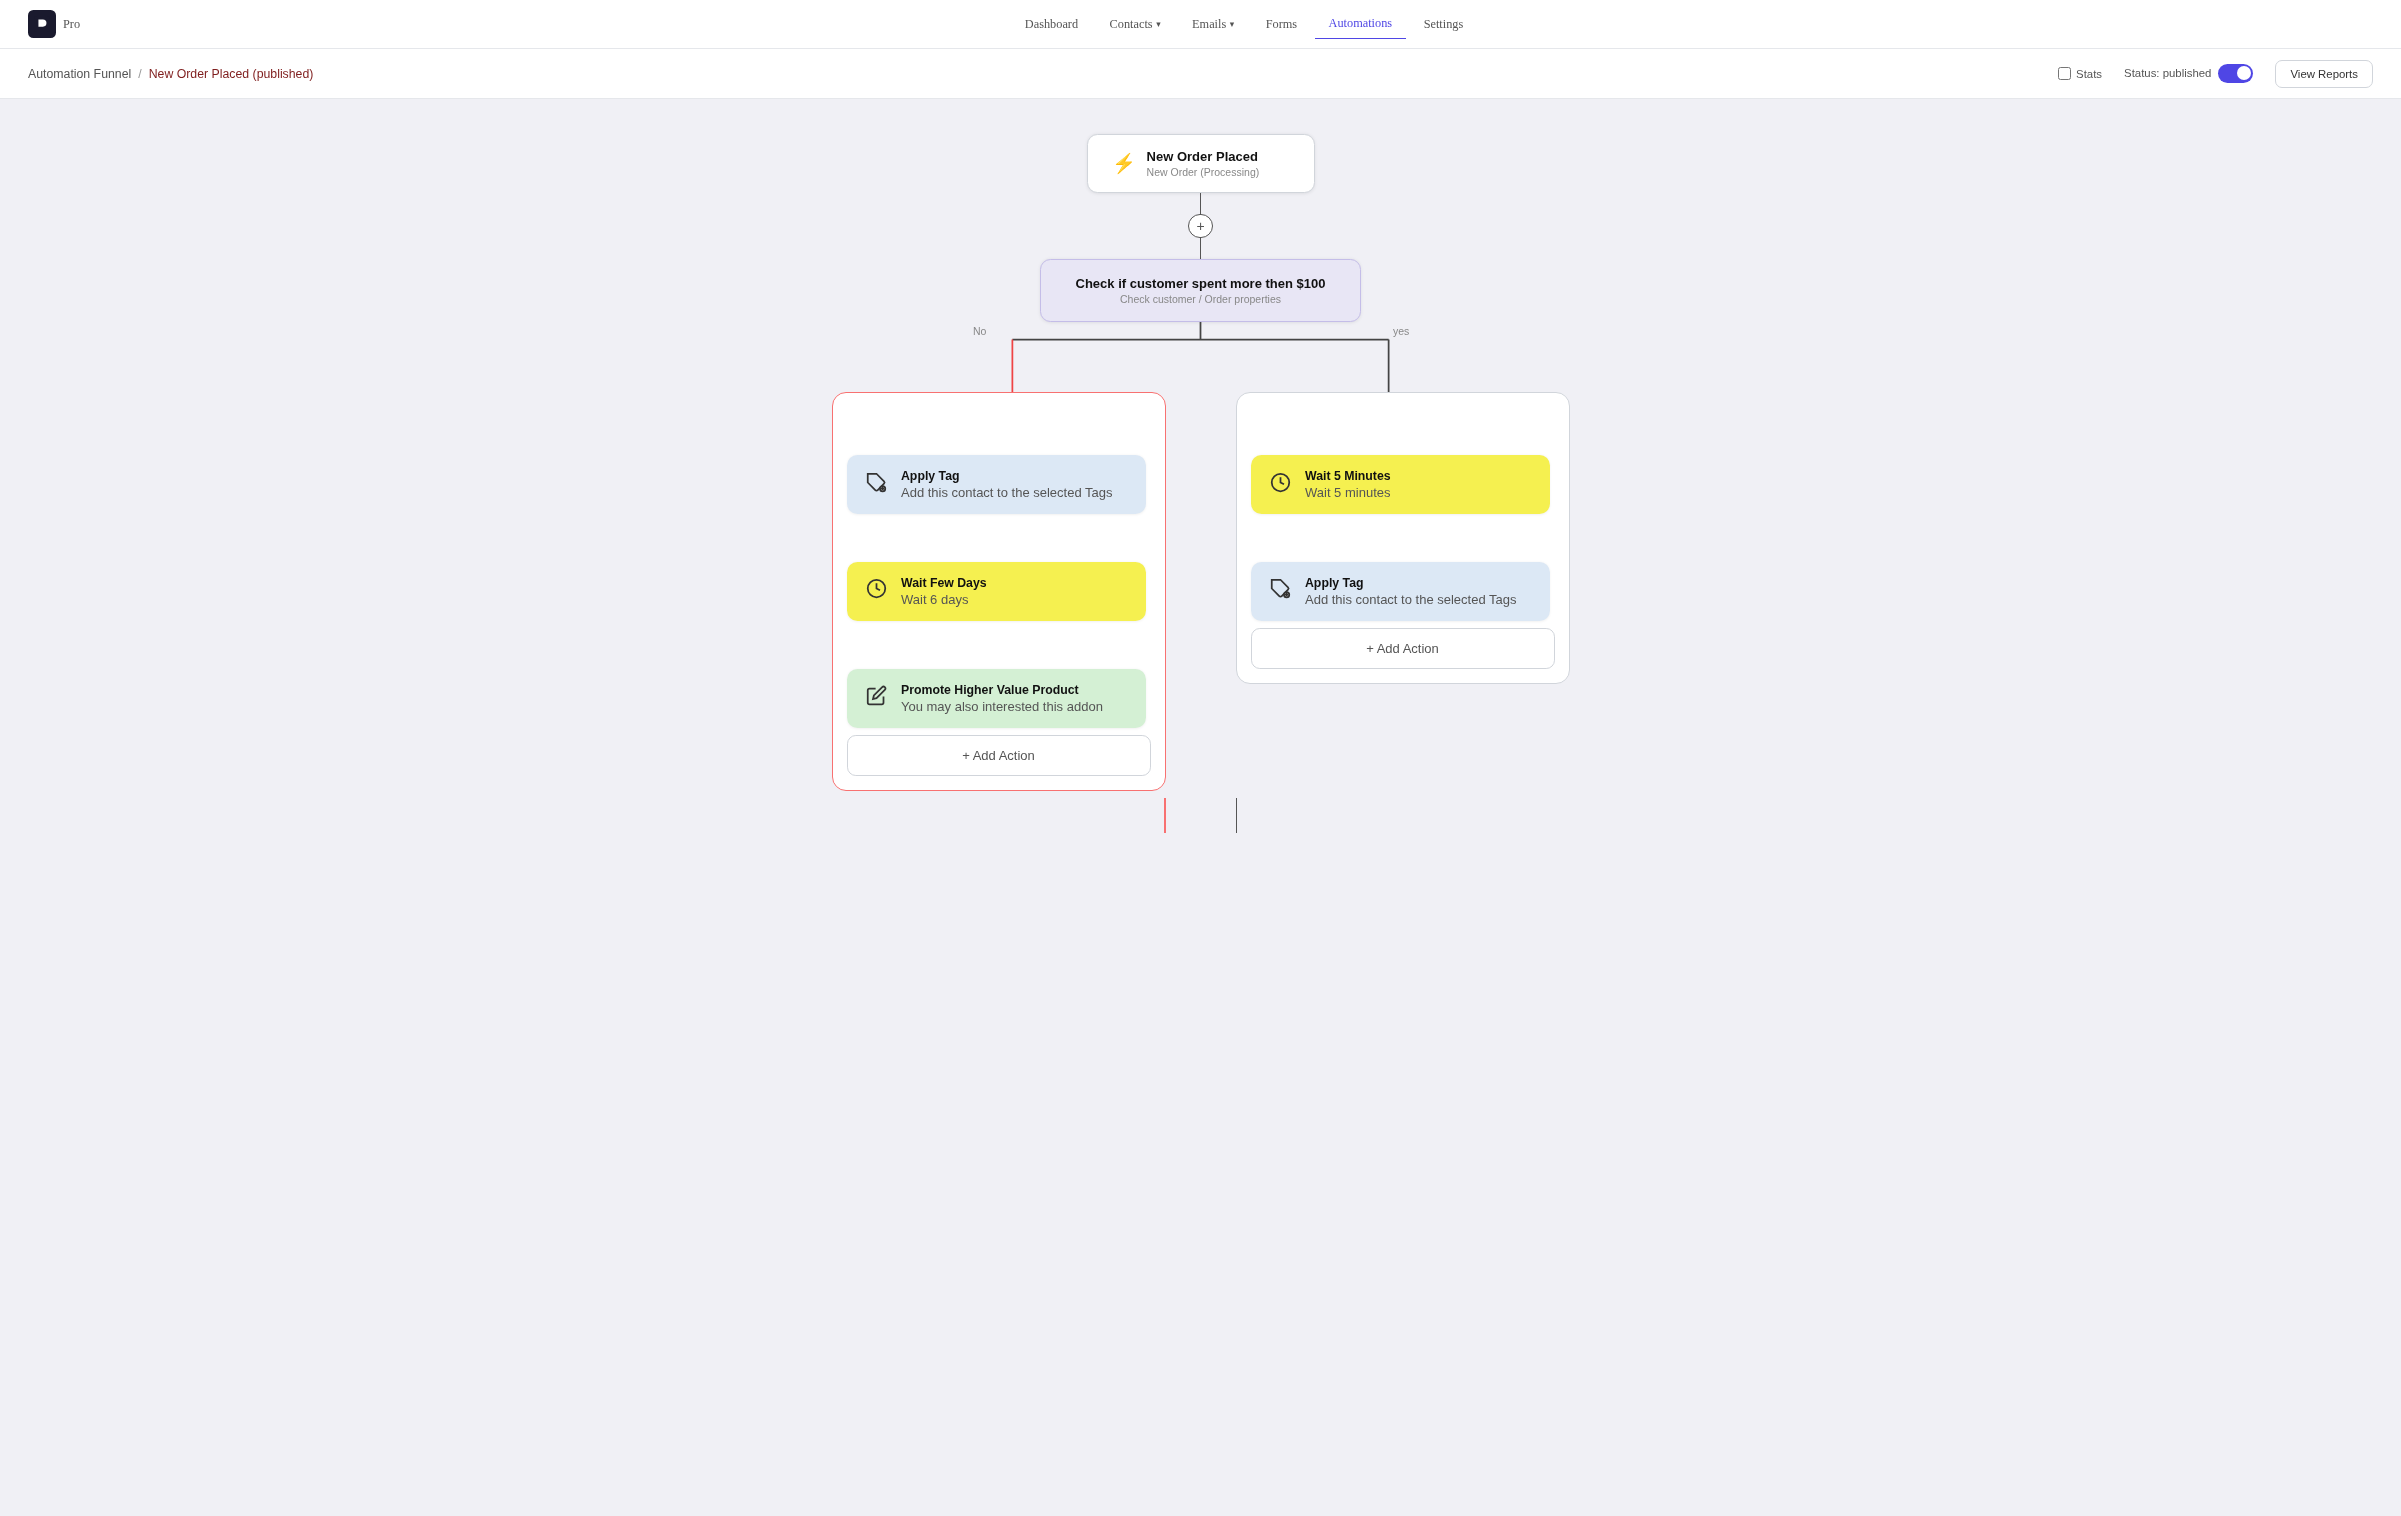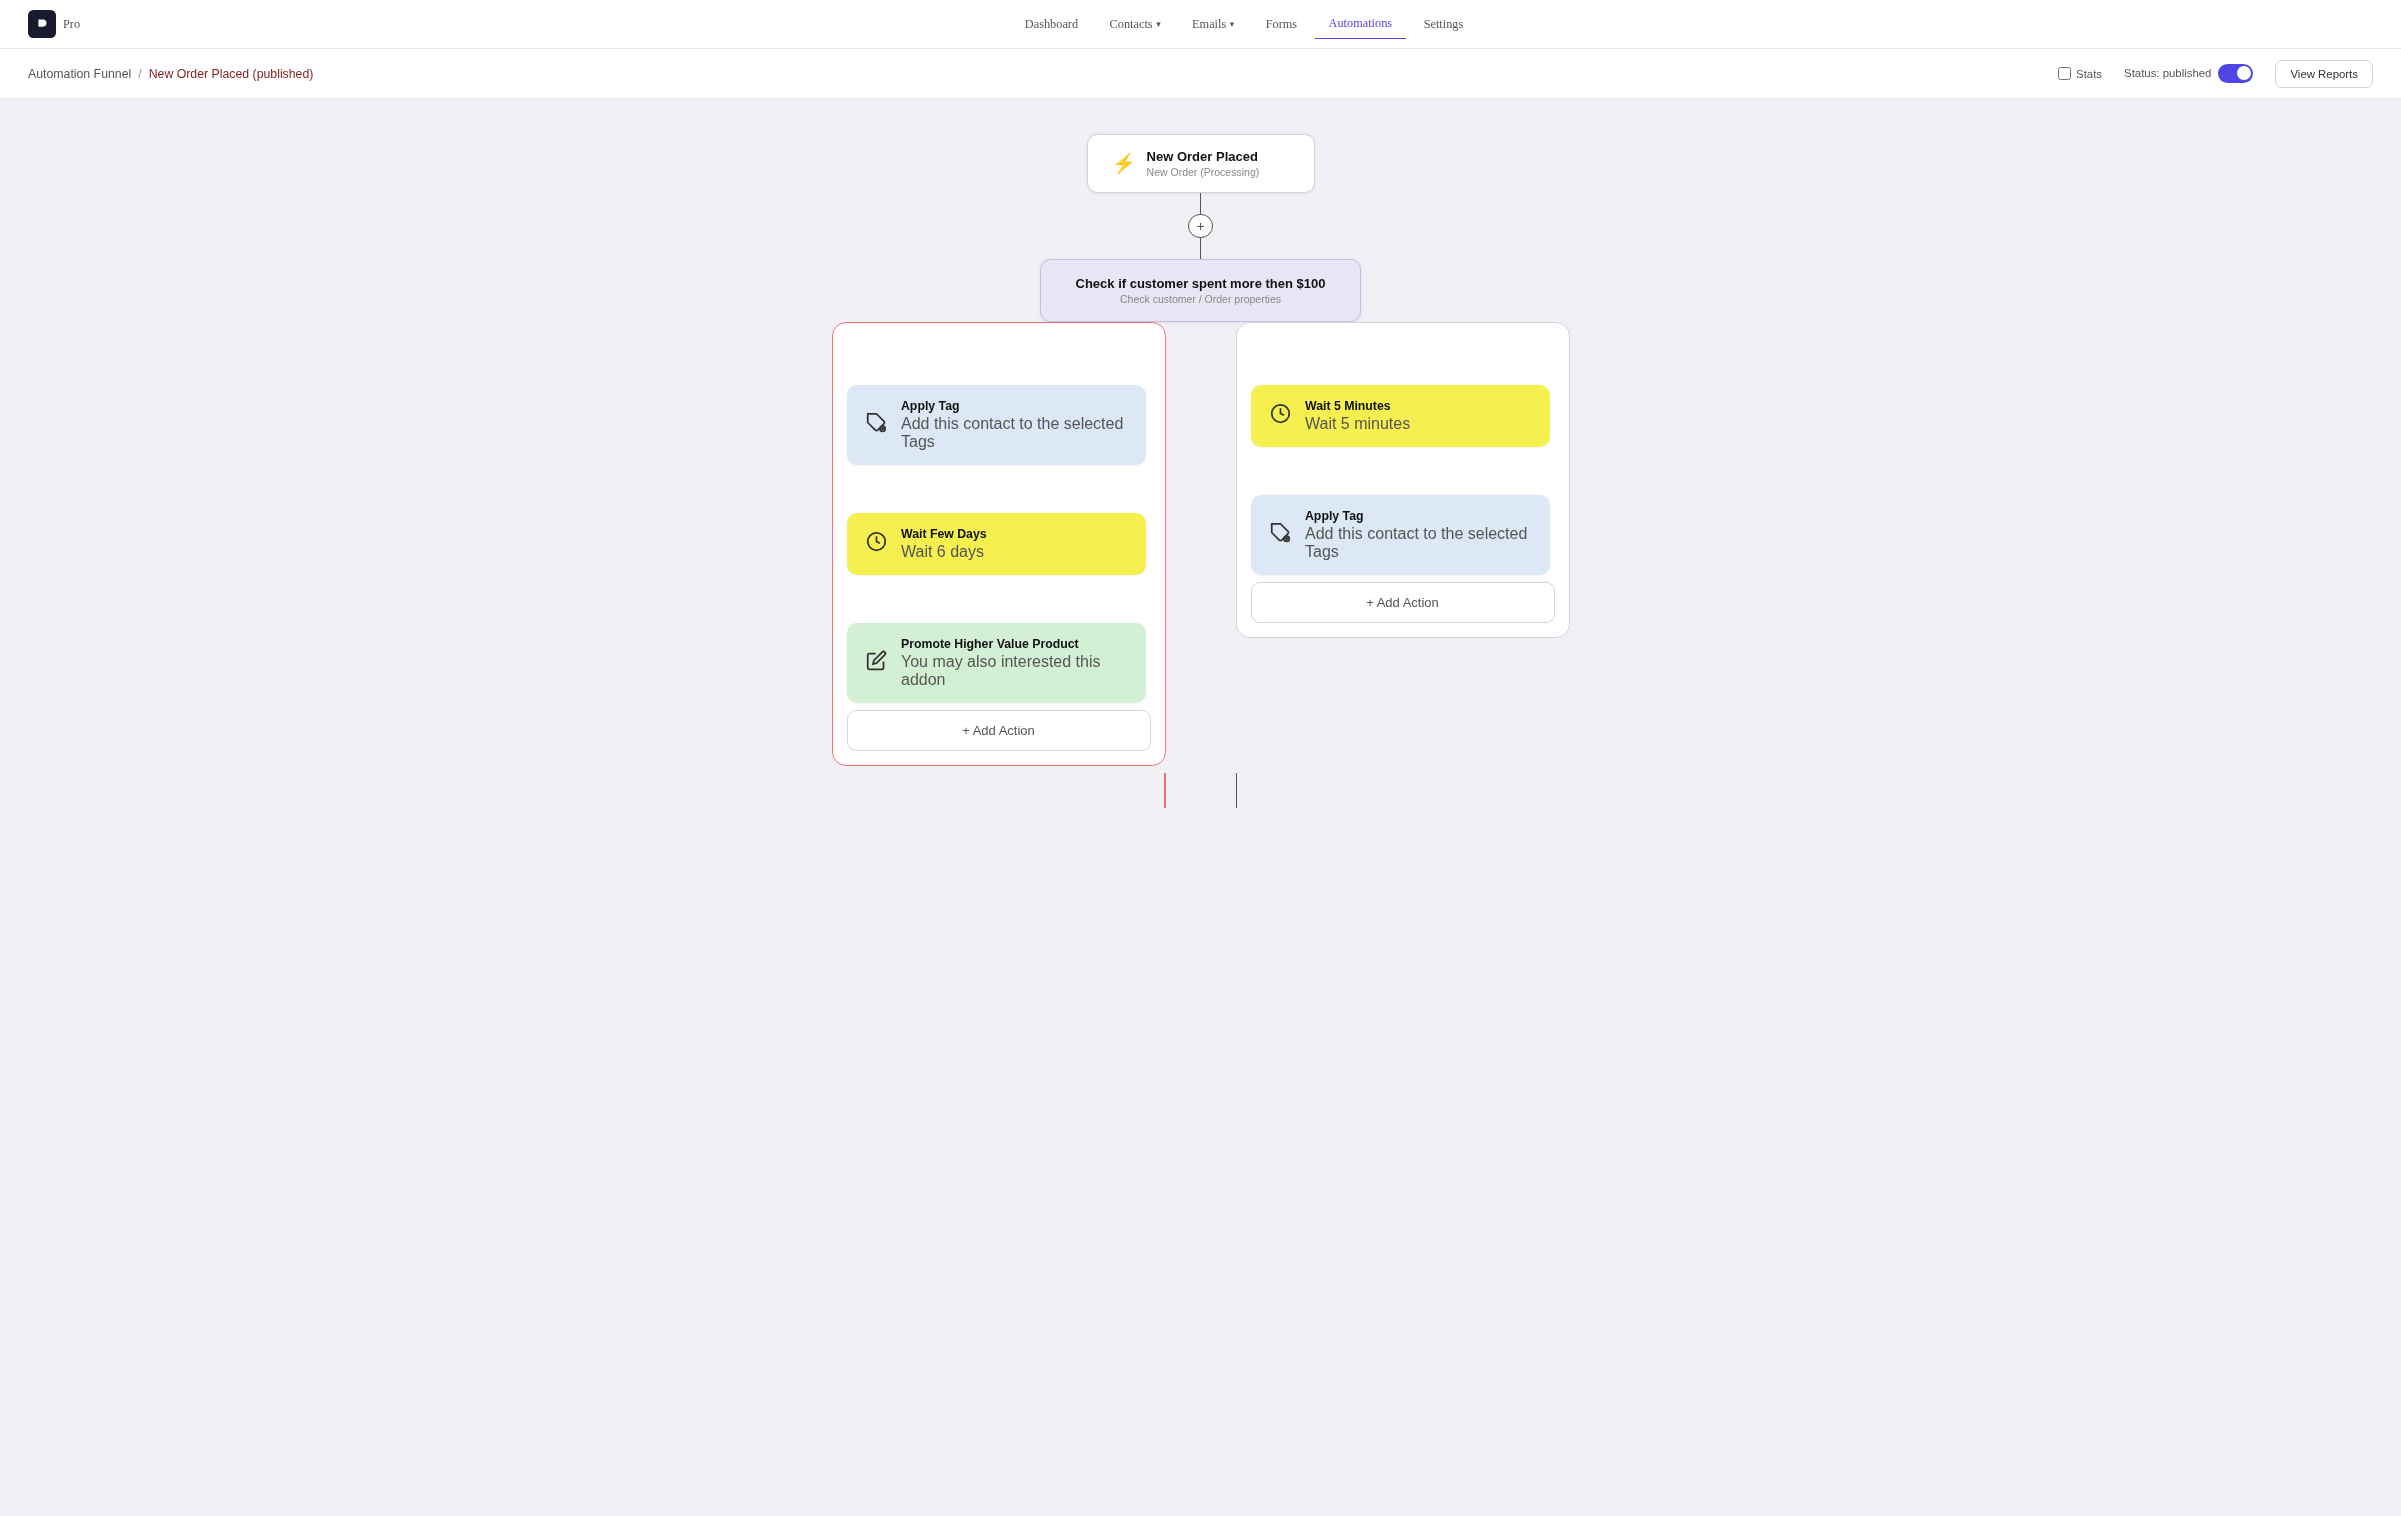--- a/index.html
+++ b/index.html
@@ -189,21 +189,21 @@
       box-shadow: 0 0.9px 2.6px rgba(0,0,0,0.06);
       margin-top: 48px;
     }
     .action-card.tag { background: #dce8f5; }
     .action-card.wait { background: #f5f050; }
     .action-card.promote { background: #d4f0d4; }
     .action-card.email { background: #e0f5e0; }
 
     .action-icon { font-size: 17.6px; min-width: 24.6px; text-align: center; }
     .action-info .action-title { font-size: 12.3px; font-weight: 700; color: #111; }
-    .action-info .action-desc { font-size: 16px; color: #555; margin-top: 1.8px; }
+    .action-info .action-desc { font-size: 13px; color: #555; margin-top: 1.8px; }
 
     .branch-container {
       border: 1.8px solid #f87171;
       border-radius: 14px;
       padding: 14px;
       background: #fff;
       min-width: 334px;
     }
     .branch-container.yes-branch {
       border-color: #d1d5db;
@@ -329,20 +329,36 @@
         <div class="connector-line" style="height:21px;"></div>
         <div class="add-circle">+</div>
         <div class="connector-line" style="height:21px;"></div>
       </div>
 
       <div class="condition-node">
         <div class="node-title">Check if customer spent more then $100</div>
         <div class="node-subtitle">Check customer / Order properties</div>
       </div>
 
+      <div style="position:relative;width:755px;height:70px;flex-shrink:0;">
+        <svg width="755" height="70" viewBox="0 0 860 80" style="position:absolute;top:0;left:0;">
+
+          <line x1="430" y1="0" x2="430" y2="20" stroke="#444" stroke-width="2"></line>
+
+          <line x1="215" y1="20" x2="645" y2="20" stroke="#444" stroke-width="2"></line>
+
+          <line x1="215" y1="20" x2="215" y2="80" stroke="#ef4444" stroke-width="2"></line>
+
+          <line x1="645" y1="20" x2="645" y2="80" stroke="#444" stroke-width="2"></line>
+
+          <text x="170" y="15" font-size="12" fill="#888" font-family="sans-serif">No</text>
+
+          <text x="650" y="15" font-size="12" fill="#888" font-family="sans-serif">yes</text>
+        </svg>
+      </div>
 
       <div class="branch-wrapper">
 
         <div class="branch-col">
           <div class="branch-container">
 
             <div class="action-card tag">
               <span class="action-icon">
                 <svg width="21" height="21" viewBox="0 0 24 24" fill="none" stroke="#333" stroke-width="2">
                   <path d="M20.59 13.41l-7.17 7.17a2 2 0 01-2.83 0L2 12V2h10l8.59 8.59a2 2 0 010 2.82z"></path>

